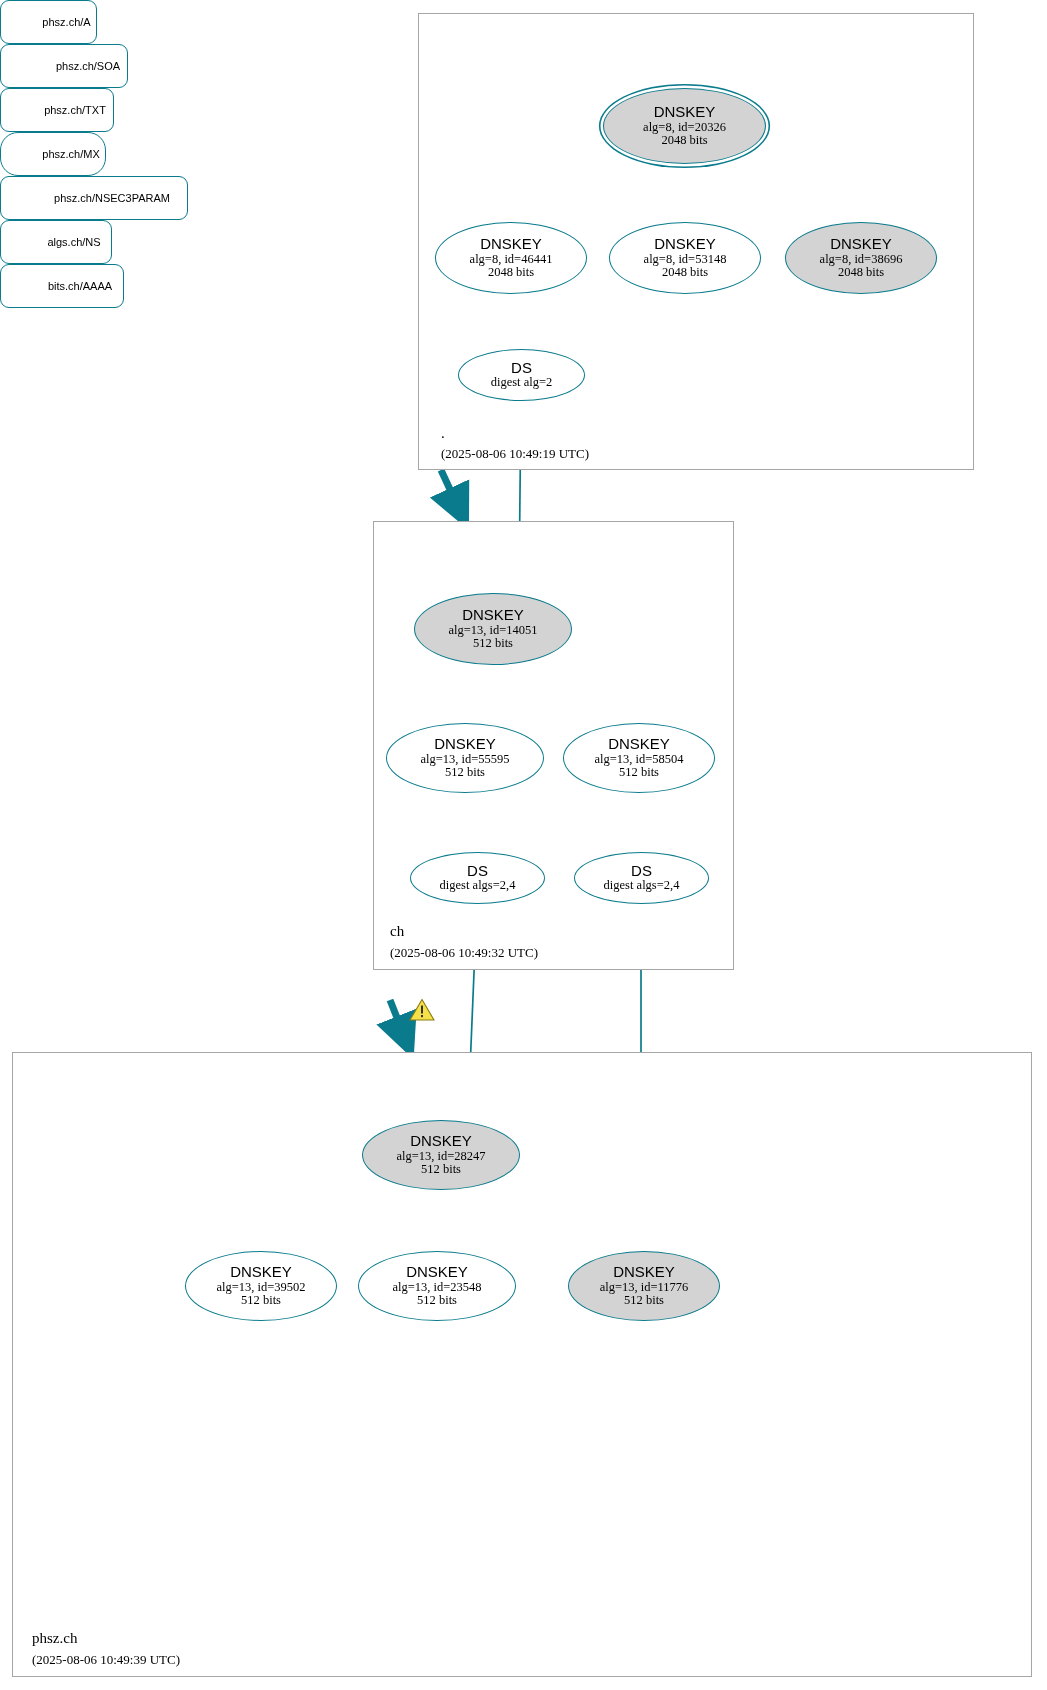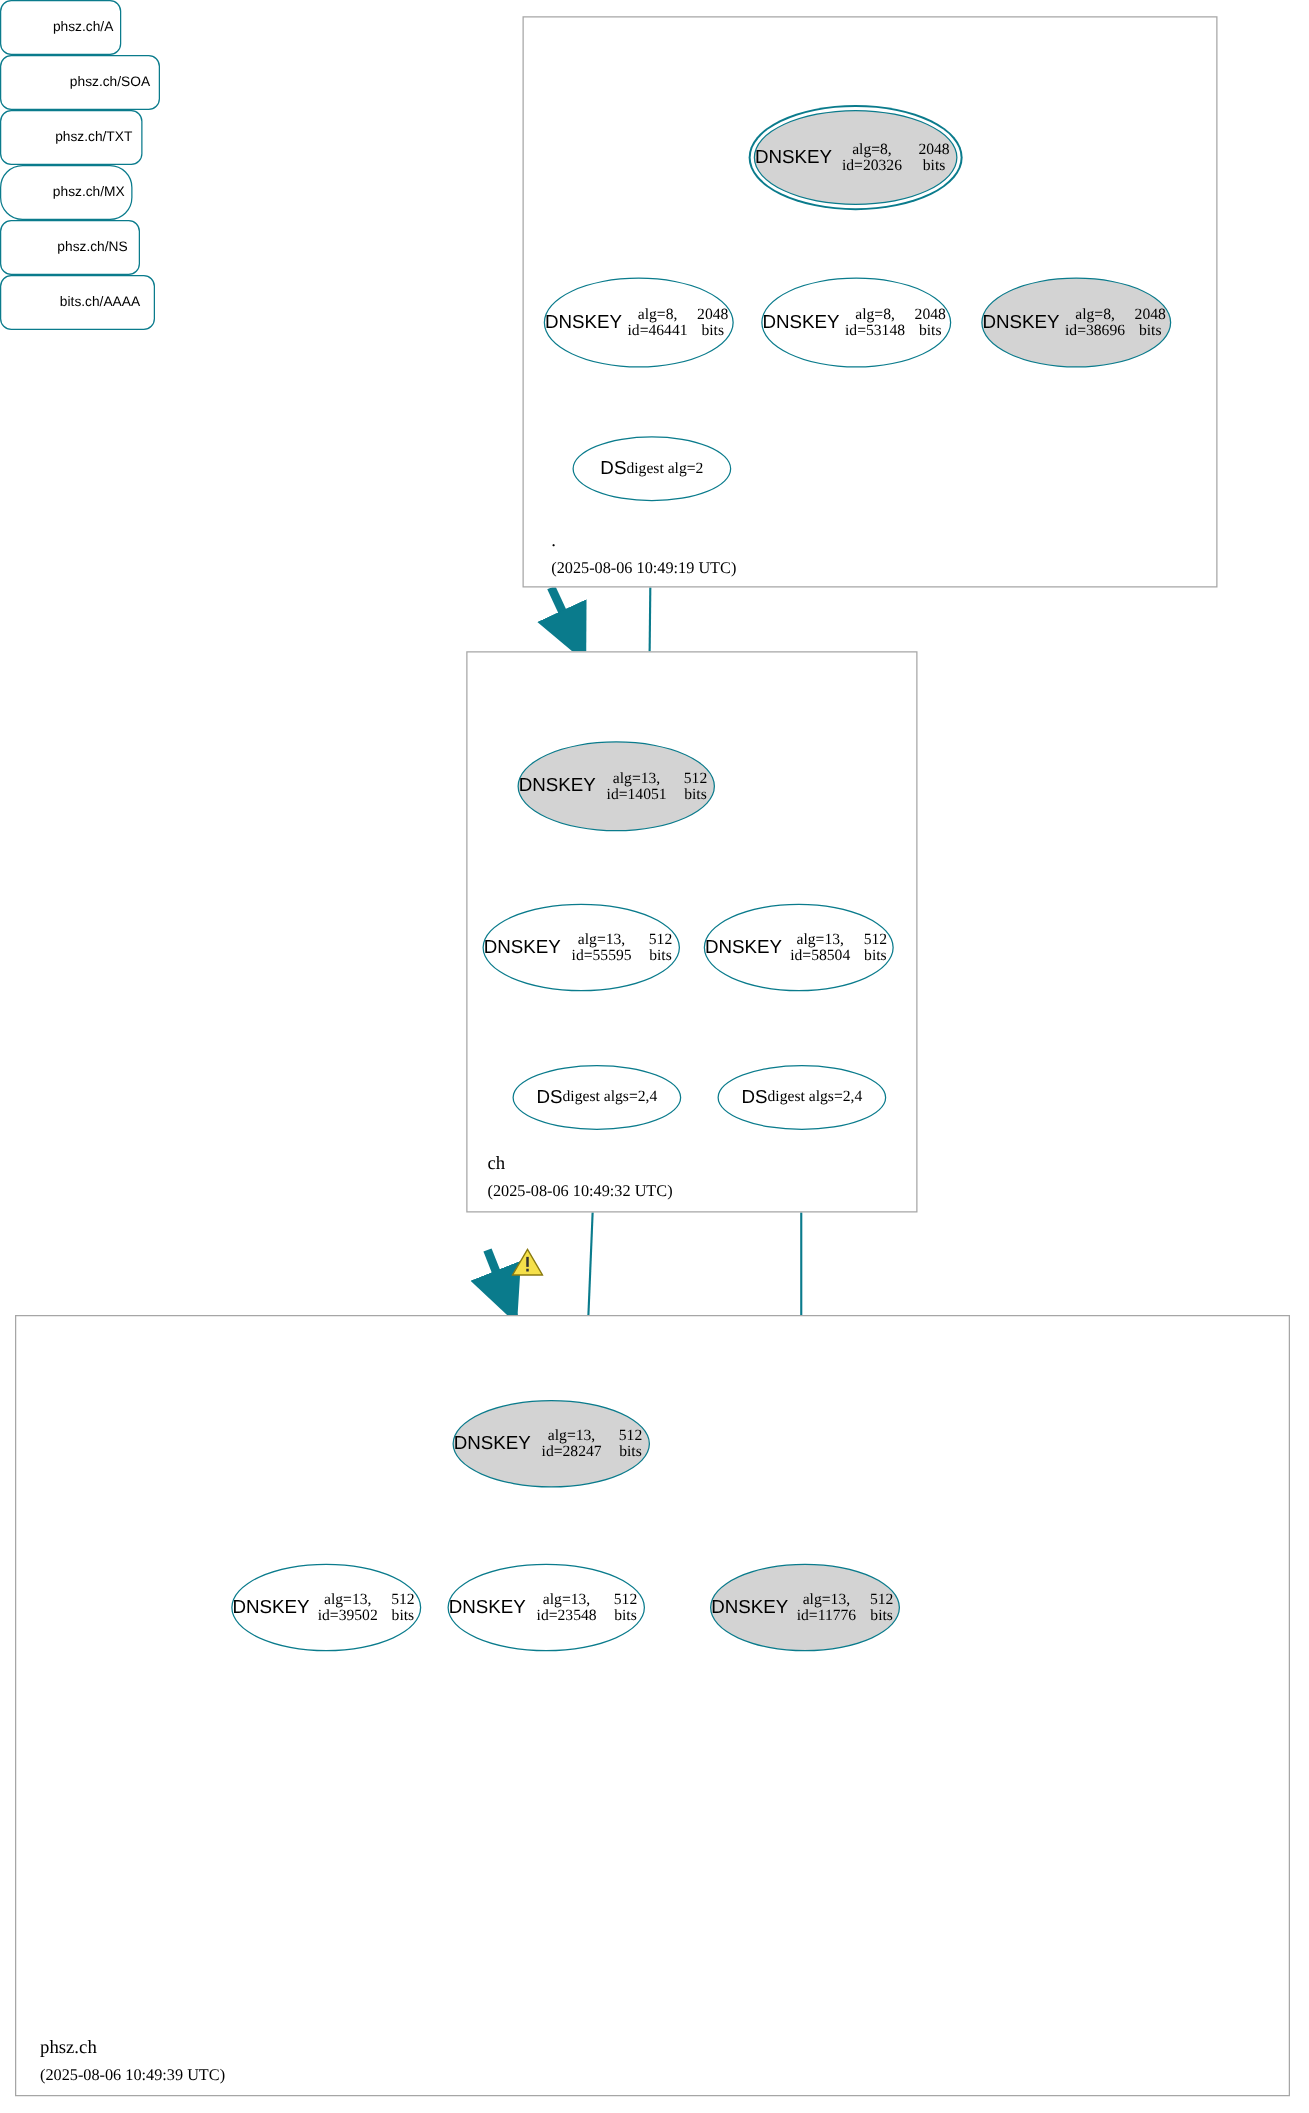--- a/index.html
+++ b/index.html
@@ -5,21 +5,21 @@
   html,body{margin:0;padding:0;background:#ffffff;}
   body{font-family:"Liberation Serif", serif;}
   #stage{position:relative;width:1047px;height:1690px;background:#fff;overflow:hidden;}
 
   .zone-box{position:absolute;border:1px solid #a6a6a6;background:#ffffff;box-sizing:border-box;}
 
   .zone-label{position:absolute;font-family:"Liberation Serif", serif;color:#000;white-space:nowrap;}
   .zone-name{font-size:15px;}
   .zone-time{font-size:13px;}
 
-  .node{position:absolute;box-sizing:border-box;display:flex;flex-direction:row;
+  .node{position:absolute;box-sizing:border-box;display:flex;flex-direction:column;
         align-items:center;justify-content:center;text-align:center;line-height:1.08;}
 
   .ellipse{border:1.6px solid #0a7b8c;border-radius:50%;background:#ffffff;}
   .ellipse.filled{background:#d3d3d3;}
   .ellipse.dbl{box-shadow:0 0 0 2.5px #ffffff, 0 0 0 4.1px #0a7b8c;}
 
   .rrset{border:1.6px solid #0a7b8c;border-radius:9px;background:#ffffff;
          display:flex;align-items:center;justify-content:center;}
 
   .t1{font-family:"Liberation Sans", sans-serif;font-size:15px;color:#000;}
@@ -203,20 +203,23 @@
   </div>
   <div class="rrset" style="left:131px;top:1380px;width:114px;height:42px;padding-left:12px;">
     <span class="t1">phsz.ch/SOA</span>
   </div>
   <div class="rrset" style="left:260px;top:1380px;width:112px;height:42px;text-align:center;">
     <span class="t1">phsz.ch/TXT</span>
   </div>
   <div class="rrset" style="left:386px;top:1380px;width:104px;height:42px;border-radius:18px;">
     <span class="t1">phsz.ch/MX</span>
   </div>
+  <div class="rrset" style="left:504px;top:1380px;width:186px;height:42px;">
+    <span class="t1">phsz.ch/NSEC3PARAM</span>
+  </div>
   <div class="rrset" style="left:704px;top:1380px;width:110px;height:42px;">
-    <span class="t1">phsz.ch/NS</span>
+    <span class="t1">algs.ch/NS</span>
   </div>
   <div class="rrset" style="left:828px;top:1380px;width:122px;height:42px;">
     <span class="t1">bits.ch/AAAA</span>
   </div>
 
 </div>
 
 </body></html>

